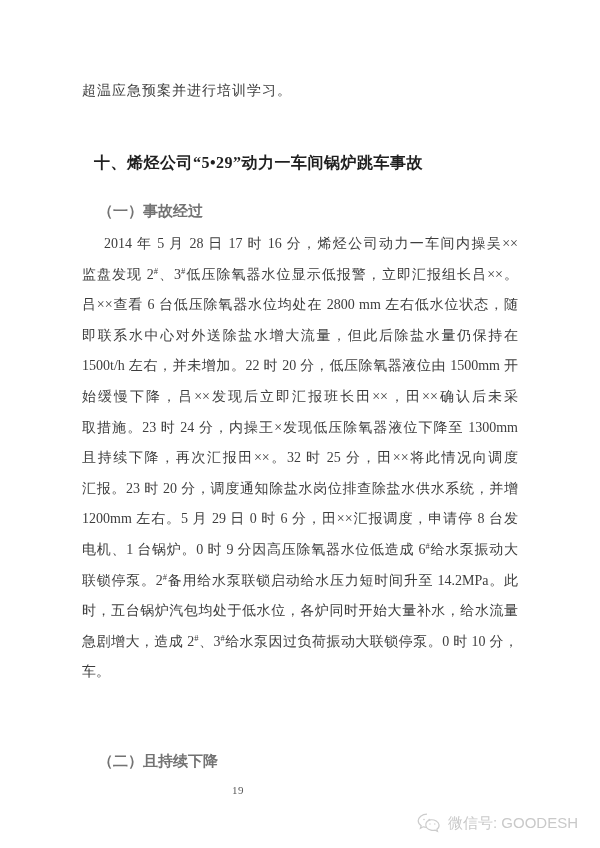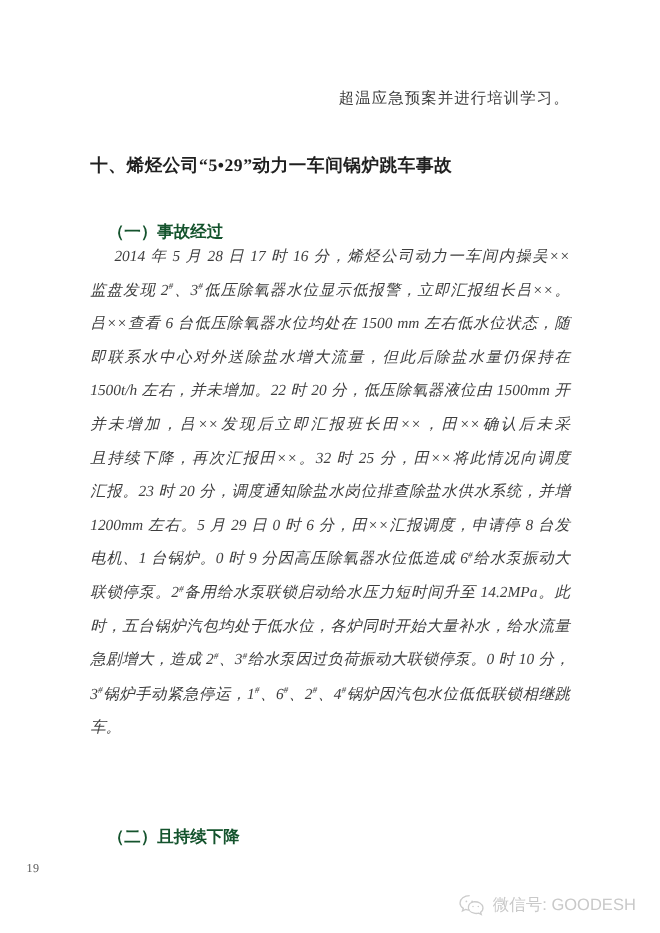--- a/index.html
+++ b/index.html
@@ -12,104 +12,103 @@
   }
   .page {
     position: relative;
     width: 600px; height: 848px;
     background: #ffffff;
   }
   .leading-line {
     position: absolute;
     left: 82px; top: 80px; width: 436px;
     font-size: 14px; line-height: 22px;
-    text-align: right;
+    text-align: left;
     letter-spacing: 1px;
   }
   .heading {
     position: absolute;
     left: 82px; top: 139px; width: 470px;
-    margin: 0;
+    margin: 12px;
     font-size: 16px; font-weight: 700; color: #1f1f1f;
     line-height: 24px;
     letter-spacing: 0.5px;
   }
   .section-title {
     position: absolute;
     left: 82px; width: 436px;
-    font-size: 15px; font-weight: 700; color: #14532d;
+    font-size: 15px; font-weight: 700; color: #737373;
     text-indent: 16px;
     line-height: 22px;
     font-family: Liberation Serif, serif;
   }
   .section-title.s1 { top: 200px; }
   .section-title.s2 { top: 750px; }
   .paragraph {
     position: absolute;
-    left: 82px; top: 219px; width: 436px;
+    left: 82px; top: 229px; width: 436px;
     font-size: 14px;
     line-height: 30.6px;
-    font-style: italic;
   }
   .pline {
     height: 30.6px;
     white-space: nowrap;
     text-align: justify;
     text-align-last: justify;
   }
   .pline.left { text-align-last: left; }
   .pline.indent { text-indent: 22px; }
   .pline sup {
     font-size: 8.5px;
     vertical-align: 5px;
     line-height: 0;
   }
   .page-number {
     position: absolute;
     left: 0; top: 784px; width: 476px;
+    text-align: center;
     font-size: 11px; color: #5a5a5a;
     letter-spacing: 0.5px;
-    margin-left: 24px;
   }
   .watermark {
     position: absolute;
     right: 22px; top: 813px;
-    display: flex; align-items: flex-start; gap: 5px;
+    display: flex; align-items: flex-end; gap: 5px;
     color: #c9c9c9;
     font-family: "Liberation Sans", "DejaVu Sans", sans-serif;
     font-size: 15px;
   }
   .watermark svg { display: block; }
 </style>
 </head>
 <body>
 
 <div class="page">
 
   <div class="leading-line">超温应急预案并进行培训学习。</div>
 
   <h1 class="heading">十、烯烃公司“5•29”动力一车间锅炉跳车事故</h1>
 
   <div class="section-title s1">（一）事故经过</div>
 
   <div class="paragraph">
       <div class="pline indent">2014 年 5 月 28 日 17 时 16 分，烯烃公司动力一车间内操吴××</div>
       <div class="pline">监盘发现 2<sup>#</sup>、3<sup>#</sup>低压除氧器水位显示低报警，立即汇报组长吕××。</div>
-      <div class="pline">吕××查看 6 台低压除氧器水位均处在 1500 mm 左右低水位状态，随</div>
+      <div class="pline">吕××查看 6 台低压除氧器水位均处在 2800 mm 左右低水位状态，随</div>
       <div class="pline">即联系水中心对外送除盐水增大流量，但此后除盐水量仍保持在</div>
       <div class="pline">1500t/h 左右，并未增加。22 时 20 分，低压除氧器液位由 1500mm 开</div>
-      <div class="pline">并未增加，吕××发现后立即汇报班长田××，田××确认后未采</div>
+      <div class="pline">始缓慢下降，吕××发现后立即汇报班长田××，田××确认后未采</div>
+      <div class="pline">取措施。23 时 24 分，内操王×发现低压除氧器液位下降至 1300mm</div>
       <div class="pline">且持续下降，再次汇报田××。32 时 25 分，田××将此情况向调度</div>
       <div class="pline">汇报。23 时 20 分，调度通知除盐水岗位排查除盐水供水系统，并增</div>
       <div class="pline">1200mm 左右。5 月 29 日 0 时 6 分，田××汇报调度，申请停 8 台发</div>
       <div class="pline">电机、1 台锅炉。0 时 9 分因高压除氧器水位低造成 6<sup>#</sup>给水泵振动大</div>
       <div class="pline">联锁停泵。2<sup>#</sup>备用给水泵联锁启动给水压力短时间升至 14.2MPa。此</div>
       <div class="pline">时，五台锅炉汽包均处于低水位，各炉同时开始大量补水，给水流量</div>
       <div class="pline">急剧增大，造成 2<sup>#</sup>、3<sup>#</sup>给水泵因过负荷振动大联锁停泵。0 时 10 分，</div>
-      <div class="pline">3<sup>#</sup>锅炉手动紧急停运，1<sup>#</sup>、6<sup>#</sup>、2<sup>#</sup>、4<sup>#</sup>锅炉因汽包水位低低联锁相继跳</div>
       <div class="pline left">车。</div>
     </div>
 
   <div class="section-title s2">（二）且持续下降</div>
 
   <div class="page-number">19</div>
 
   <div class="watermark">
     <svg width="26" height="20" viewBox="0 0 26 20" fill="none" stroke="#cccccc" stroke-width="1.2">
       <path d="M10 1.2 C5 1.2 1.2 4.2 1.2 7.8 C1.2 9.9 2.4 11.6 4.2 12.8 L3.4 15.2 L6.2 13.8 C7.4 14.2 8.7 14.4 10 14.3"></path>

